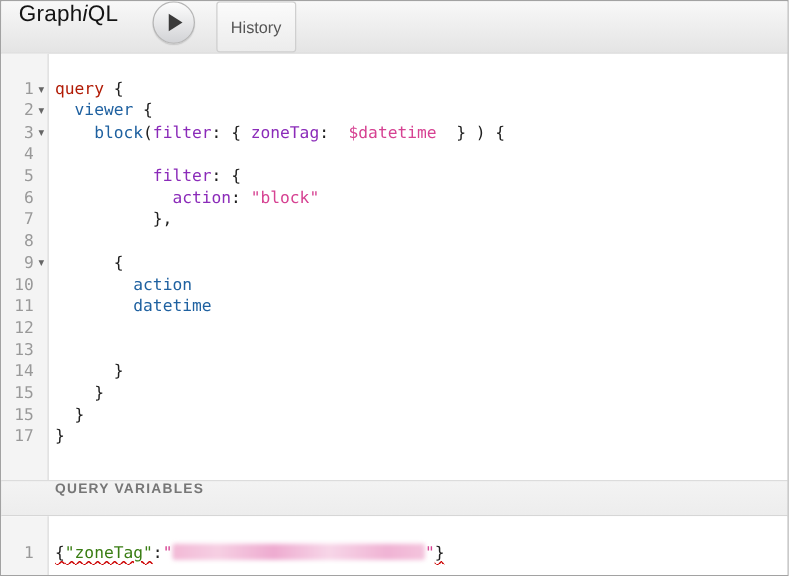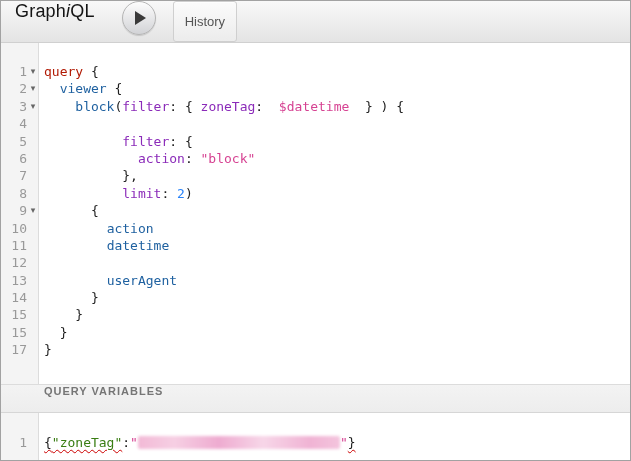--- a/index.html
+++ b/index.html
@@ -130,21 +130,20 @@
         <span class="code"><span class="tok-p">            </span><span class="tok-a">action</span><span class="tok-p">: </span><span class="tok-s">"block"</span></span>
       </div>
       <div class="cm-row">
         <span class="ln">7</span>
         <span class="fold"></span>
         <span class="code"><span class="tok-p">          },</span></span>
       </div>
       <div class="cm-row">
         <span class="ln">8</span>
         <span class="fold"></span>
-        <span class="code"><span class="tok-p">          </span><span class="tok-a">limit</span><span class="tok-p">: </span><span class="tok-n">2</span><span class="tok-p">)</span></span>
       </div>
       <div class="cm-row">
         <span class="ln">9</span>
         <span class="fold">▾</span>
         <span class="code"><span class="tok-p">      {</span></span>
       </div>
       <div class="cm-row">
         <span class="ln">10</span>
         <span class="fold"></span>
         <span class="code"><span class="tok-p">        </span><span class="tok-f">action</span></span>
@@ -154,21 +153,20 @@
         <span class="fold"></span>
         <span class="code"><span class="tok-p">        </span><span class="tok-f">datetime</span></span>
       </div>
       <div class="cm-row">
         <span class="ln">12</span>
         <span class="fold"></span>
       </div>
       <div class="cm-row">
         <span class="ln">13</span>
         <span class="fold"></span>
-        <span class="code"><span class="tok-p">        </span><span class="tok-f">userAgent</span></span>
       </div>
       <div class="cm-row">
         <span class="ln">14</span>
         <span class="fold"></span>
         <span class="code"><span class="tok-p">      }</span></span>
       </div>
       <div class="cm-row">
         <span class="ln">15</span>
         <span class="fold"></span>
         <span class="code"><span class="tok-p">    }</span></span>

